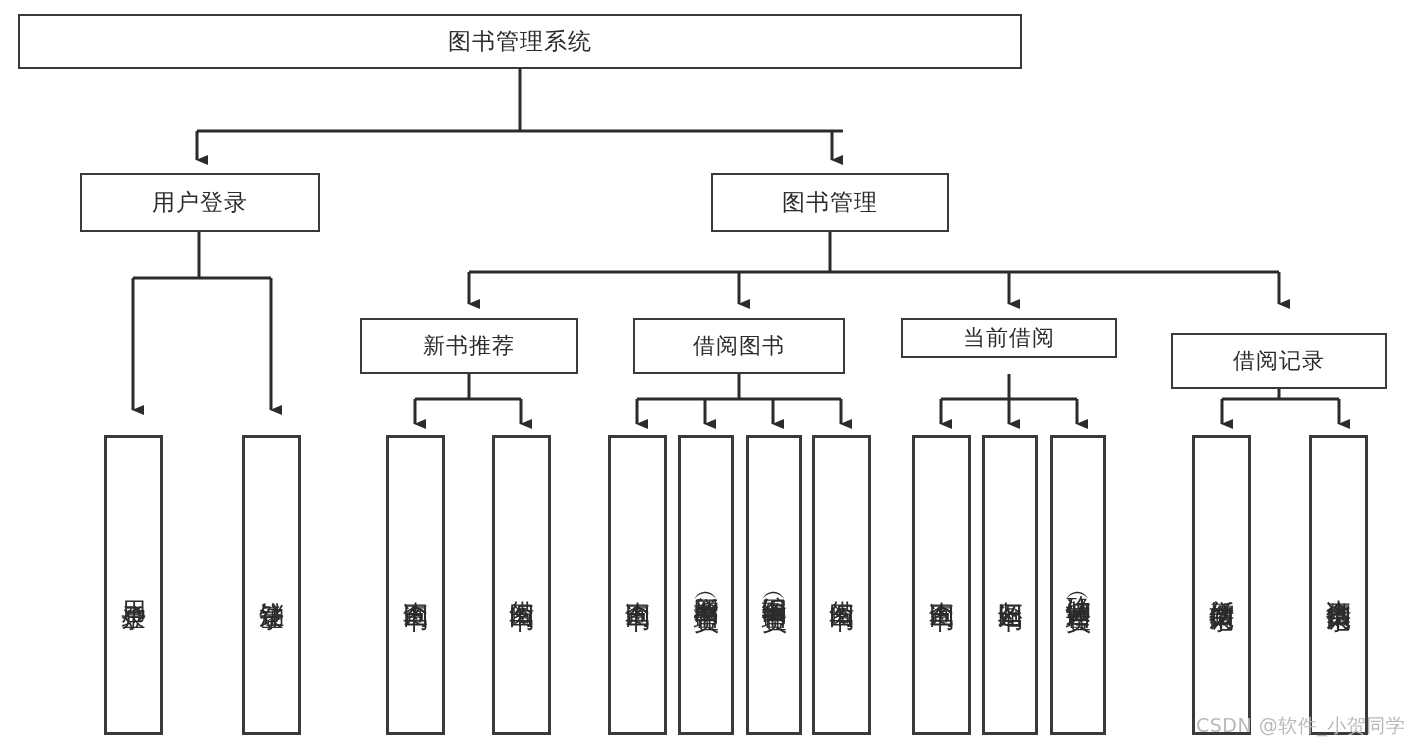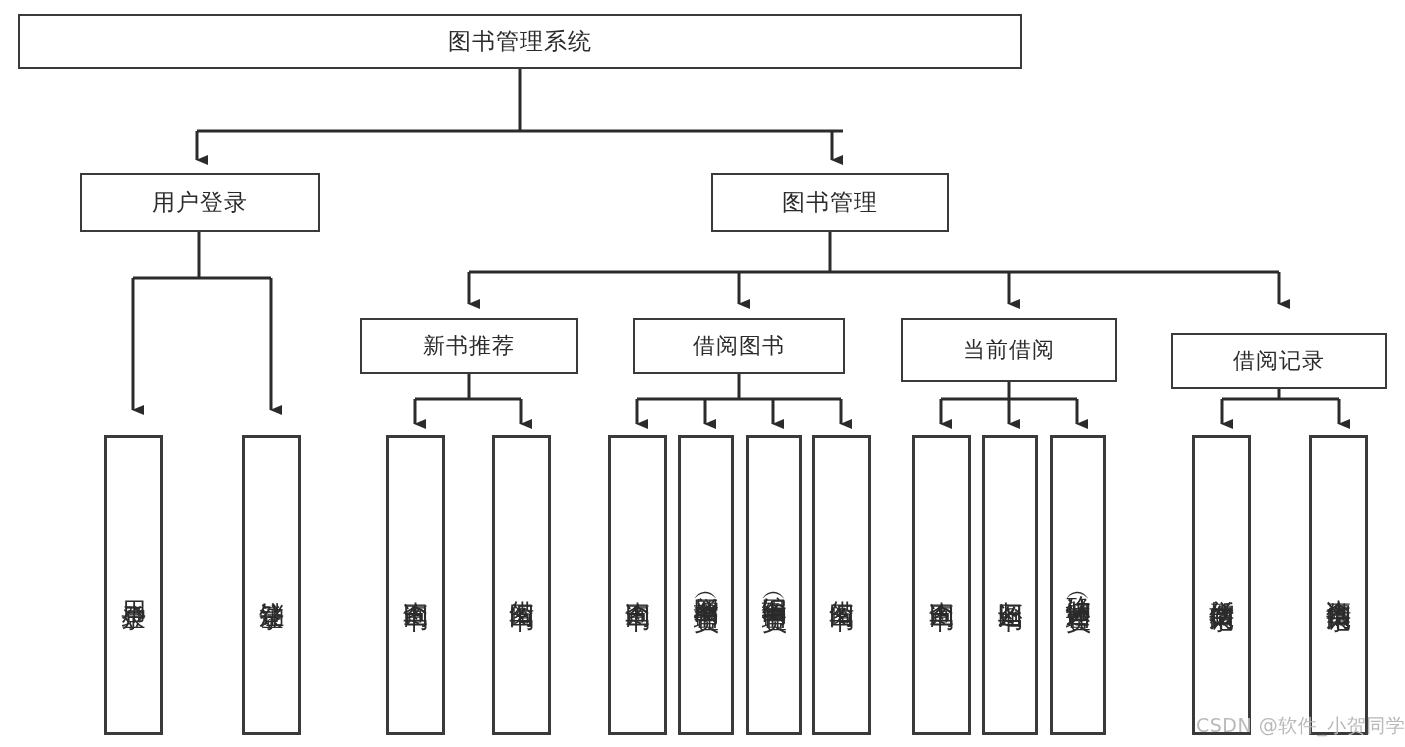--- a/index.html
+++ b/index.html
@@ -132,21 +132,21 @@
   </div>
 
   <div class="node node-l1" style="left:711px; top:173px; width:238px; height:59px;">
     <span class="label-h">图书管理</span>
   </div>
 
   <div class="node node-l2" style="left:633px; top:318px; width:212px; height:56px;">
     <span class="label-h">借阅图书</span>
   </div>
 
-  <div class="node node-l2" style="left:901px; top:318px; width:216px; height:64px;">
+  <div class="node node-l2" style="left:901px; top:318px; width:216px; height:40px;">
     <span class="label-h">当前借阅</span>
   </div>
 
   <div class="node node-l2" style="left:1171px; top:318px; width:216px; height:56px;margin-top:15px;">
     <span class="label-h">借阅记录</span>
   </div>
 
   <div class="node node-leaf" style="left:104px; top:435px; width:59px; height:300px;">
     <span class="label-v">用户登录</span>
   </div>

